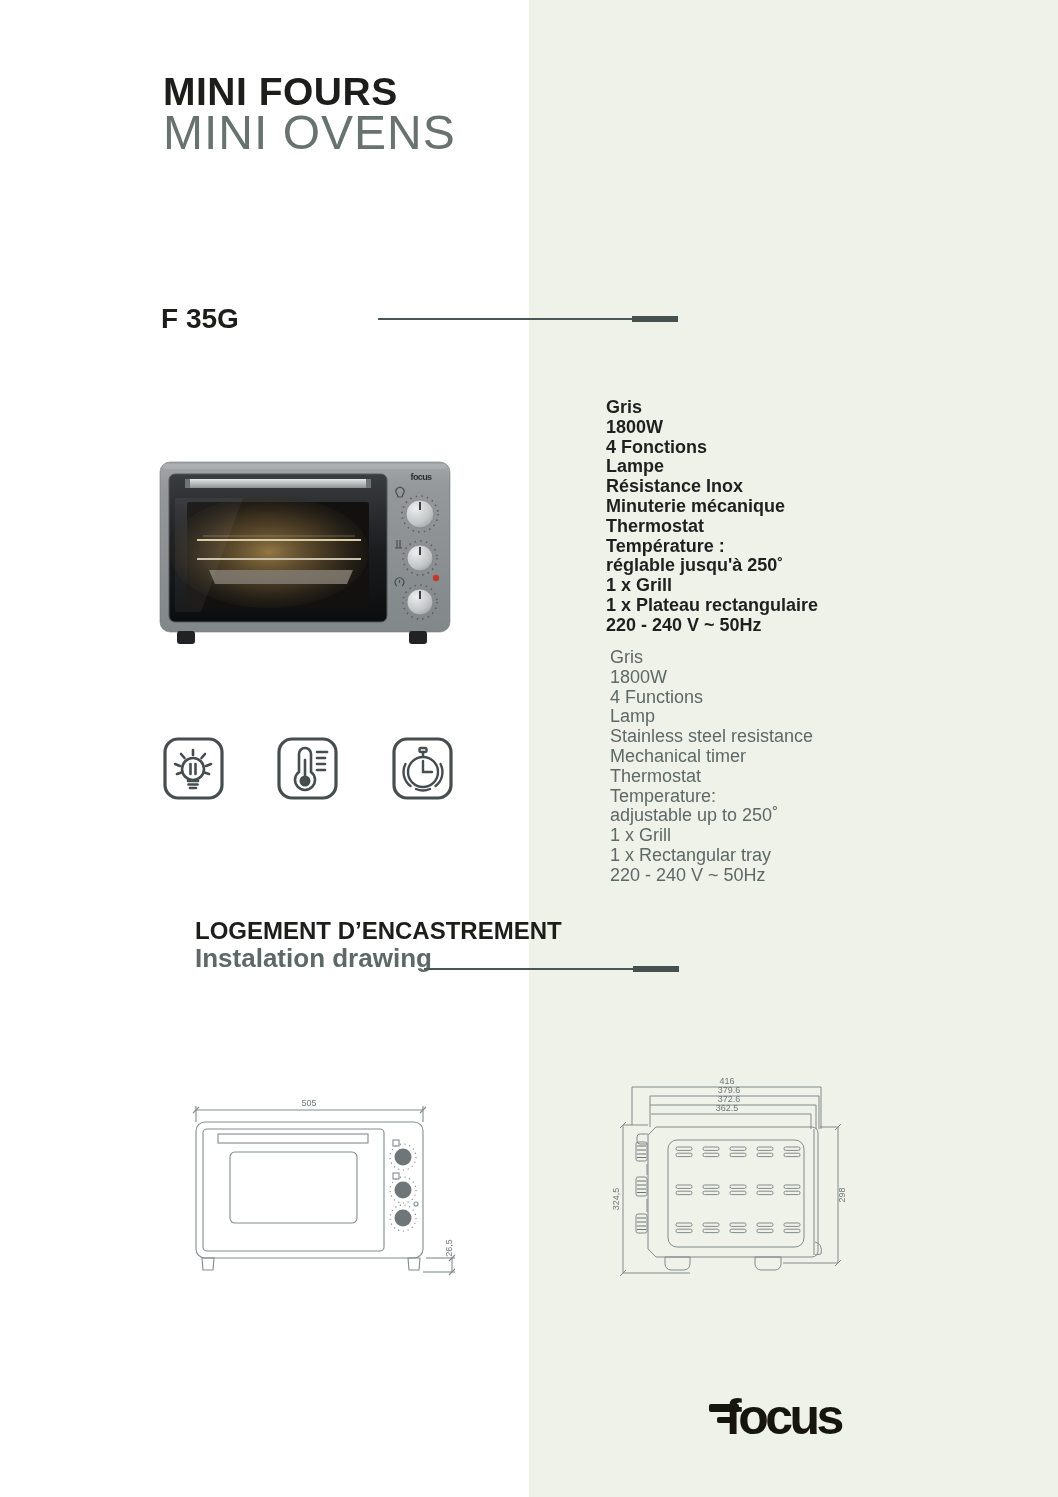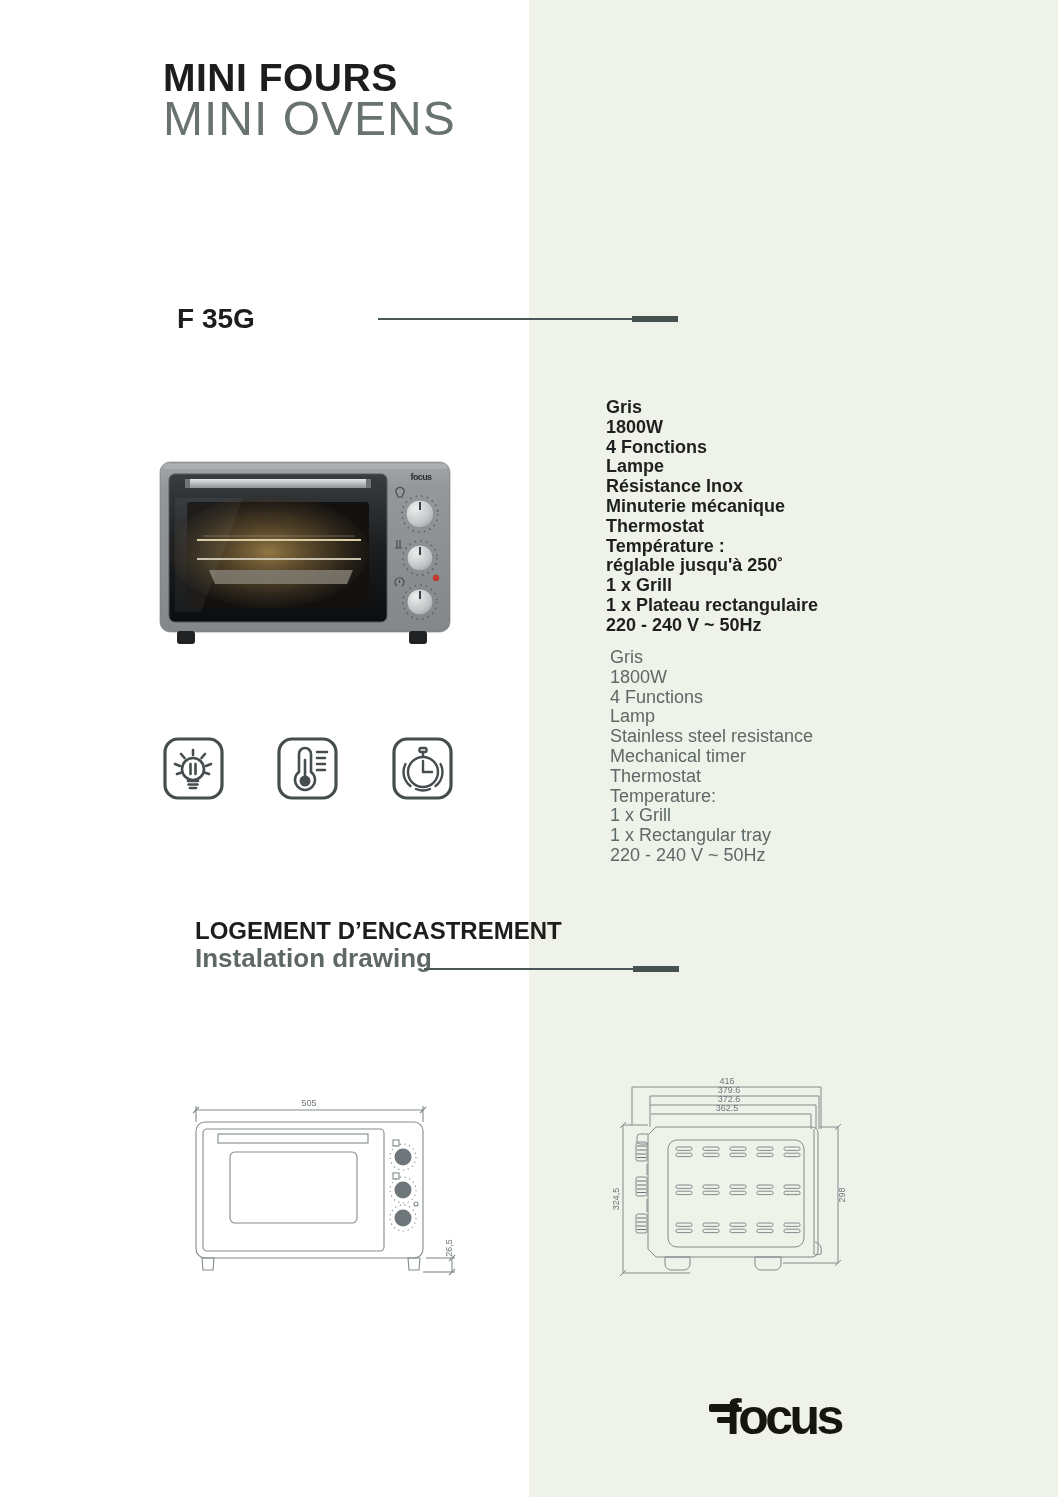--- a/index.html
+++ b/index.html
@@ -9,25 +9,25 @@
     background:#ffffff;
     font-family:"Liberation Sans", sans-serif;
     overflow:hidden;
     color:#1d1d1b;
   }
   .green-col {
     position:absolute; left:529px; top:0; width:529px; height:1497px;
     background:#eff2e9;
   }
   
-  .title-block { position:absolute; left:163px; top:57px; }
+  .title-block { position:absolute; left:163px; top:71px; }
   .title-fr { font-size:39px; font-weight:800; letter-spacing:0.5px; color:#1d1d1b; line-height:42px; }
   .title-en { font-size:48px; font-weight:400; letter-spacing:1px; color:#68726f; line-height:40px; }
   
-  .model-name { position:absolute; left:161px; top:303px; font-size:28px; font-weight:800; color:#1d1d1b;margin-left:16px; }
+  .model-name { position:absolute; left:161px; top:303px; font-size:28px; font-weight:800; color:#1d1d1b; }
   .rule { position:absolute; height:2px; background:#4b5659; }
   .rule .tip { position:absolute; right:0; top:-2px; height:6px; width:46px; background:#46514f; }
   .rule-1 { left:378px; top:318px; width:300px; }
   .rule-2 { left:424px; top:968px; width:255px; }
   
   .specs { position:absolute; width:330px; font-size:18px; line-height:19.8px; }
   .specs-fr { left:606px; top:398px; color:#1e201f; font-weight:600; }
   .specs-en { left:610px; top:648px; color:#5d6867; font-weight:400; }
   
   .icons-row { position:absolute; left:163px; top:736px; width:290px; height:62px; }
@@ -195,20 +195,21 @@
   </div>
 <div class="specs specs-en">
     <div class="spec-line">Gris</div>
     <div class="spec-line">1800W</div>
     <div class="spec-line">4 Functions</div>
     <div class="spec-line">Lamp</div>
     <div class="spec-line">Stainless steel resistance</div>
     <div class="spec-line">Mechanical timer</div>
     <div class="spec-line">Thermostat</div>
     <div class="spec-line">Temperature:</div>
+    <div class="spec-line">adjustable up to 250˚</div>
     <div class="spec-line">1 x Grill</div>
     <div class="spec-line">1 x Rectangular tray</div>
     <div class="spec-line">220 - 240 V ~ 50Hz</div>
   </div>
 
 <div class="install-block">
   <div class="install-fr">LOGEMENT D’ENCASTREMENT</div>
   <div class="install-en">Instalation drawing</div>
 </div>
 <div class="rule rule-2">

